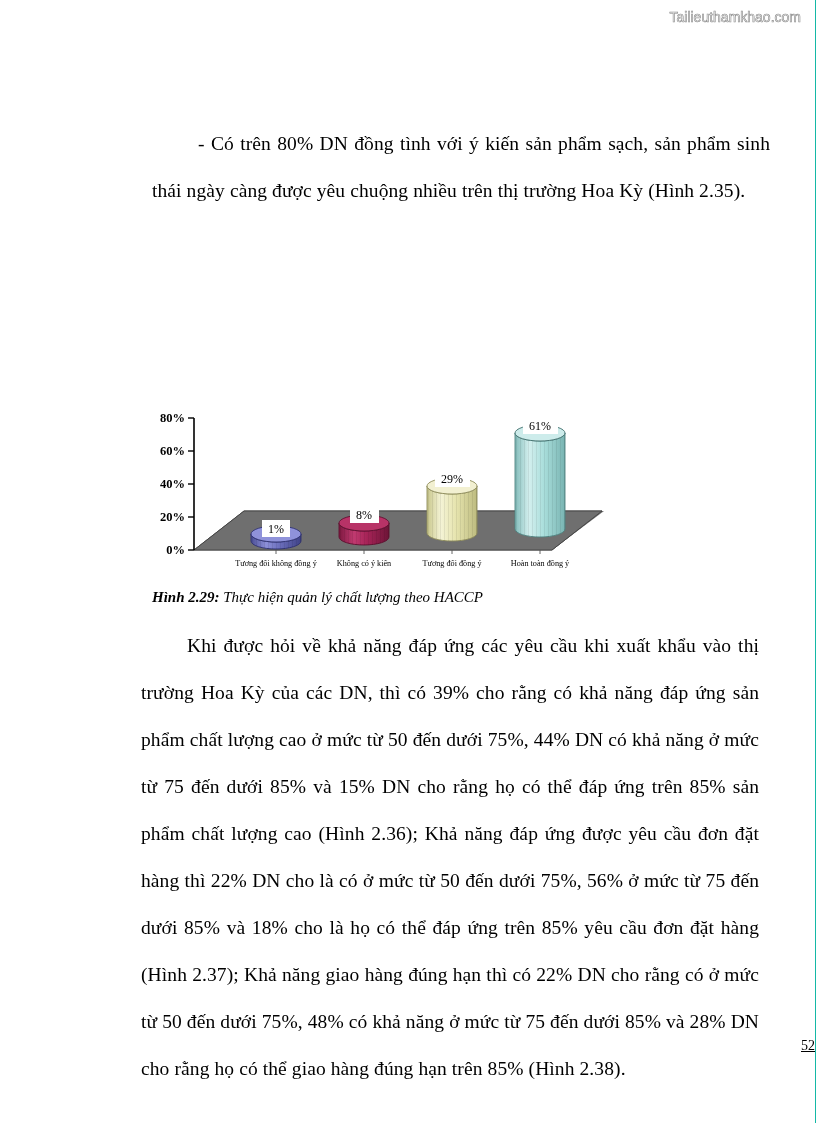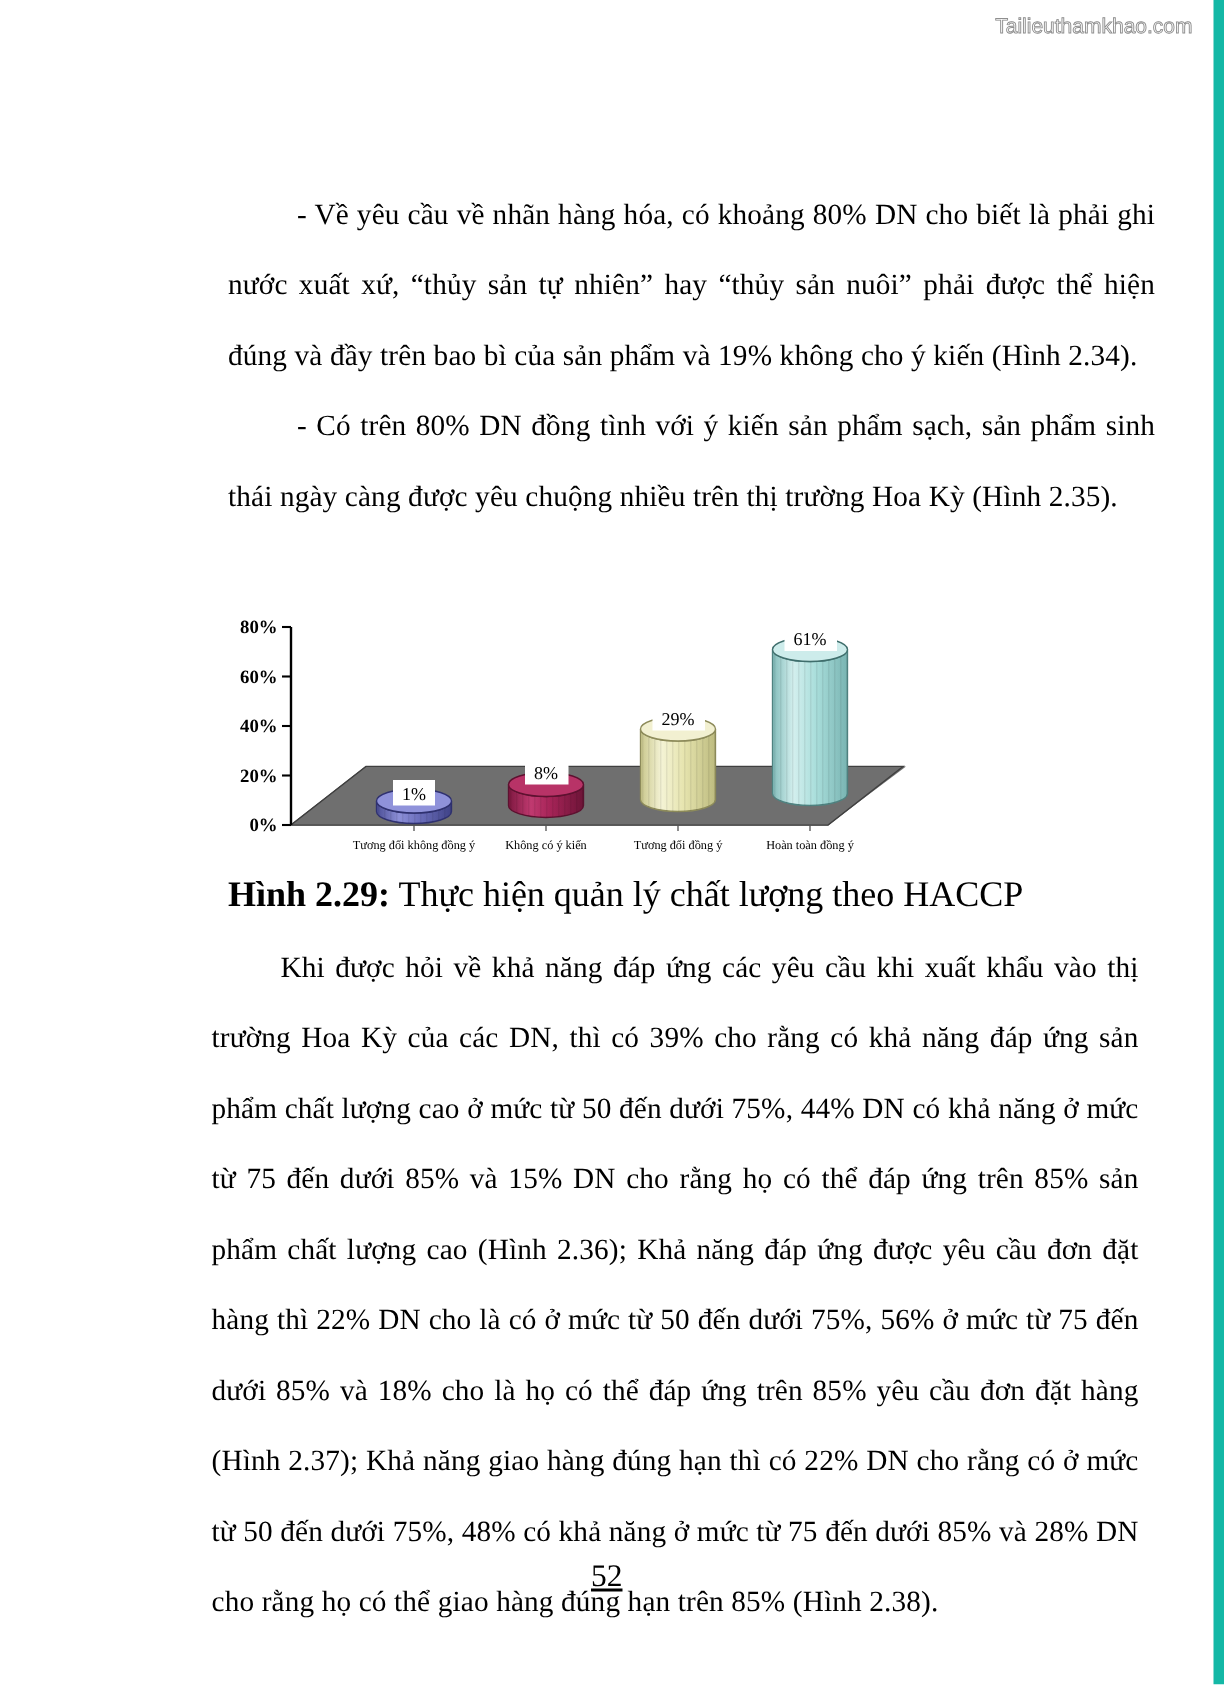--- a/index.html
+++ b/index.html
@@ -14,21 +14,21 @@
     font-family: "Liberation Serif", serif;
     color: #000000;
     overflow: hidden;
   }
 
   
   .page {
     position: absolute;
     inset: 0;
     background: #fff;
-    border-right: 7px solid #14b8a6;
+    border-right: 1px solid #14b8a6;
     box-sizing: border-box;
   }
 
   
   .watermark {
     position: absolute;
     top: 9px;
     right: 14px;
     font-family: "Liberation Sans", sans-serif;
     font-size: 14px;
@@ -64,52 +64,52 @@
     width: 618px;
     height: 176px;
   }
   .chart-svg { display: block; }
 
   .caption {
     position: absolute;
     left: 152px;
     top: 582px;
     width: 618px;
-    font-size: 24px;
+    font-size: 15px;
     line-height: 30px;
+    font-style: italic;
   }
   .caption b { font-weight: bold; }
 
   .body-block2 {
     position: absolute;
     left: 141px;
     width: 618px;
     top: 622px;
   }
 
   
   .page-number {
     position: absolute;
     left: 0;
     right: 0;
     top: 1038px;
-    text-align: center;
-    font-size: 21px;
+    text-align: right;
+    font-size: 14px;
     text-decoration: underline;
   }
 </style>
 </head>
 <body>
 
 <div class="page">
 
   <div class="watermark">Tailieuthamkhao.com</div>
 
   <div class="body-block">
-    <p class="para">- Về yêu cầu về nhãn hàng hóa, có khoảng 80% DN cho biết là phải ghi nước xuất xứ, “thủy sản tự nhiên” hay “thủy sản nuôi” phải được thể hiện đúng và đầy trên bao bì của sản phẩm và 19% không cho ý kiến (Hình 2.34).</p>
     <p class="para">- Có trên 80% DN đồng tình với ý kiến sản phẩm sạch, sản phẩm sinh thái ngày càng được yêu chuộng nhiều trên thị trường Hoa Kỳ (Hình 2.35).</p>
   </div>
 
   <div class="figure">
     <svg class="chart-svg" width="618" height="176" viewBox="0 0 618 176">
       <defs>
 
         <linearGradient id="gBlue" x1="0" y1="0" x2="1" y2="0">
           <stop offset="0%" stop-color="#4b4e96"></stop>
           <stop offset="30%" stop-color="#8d90d8"></stop>

